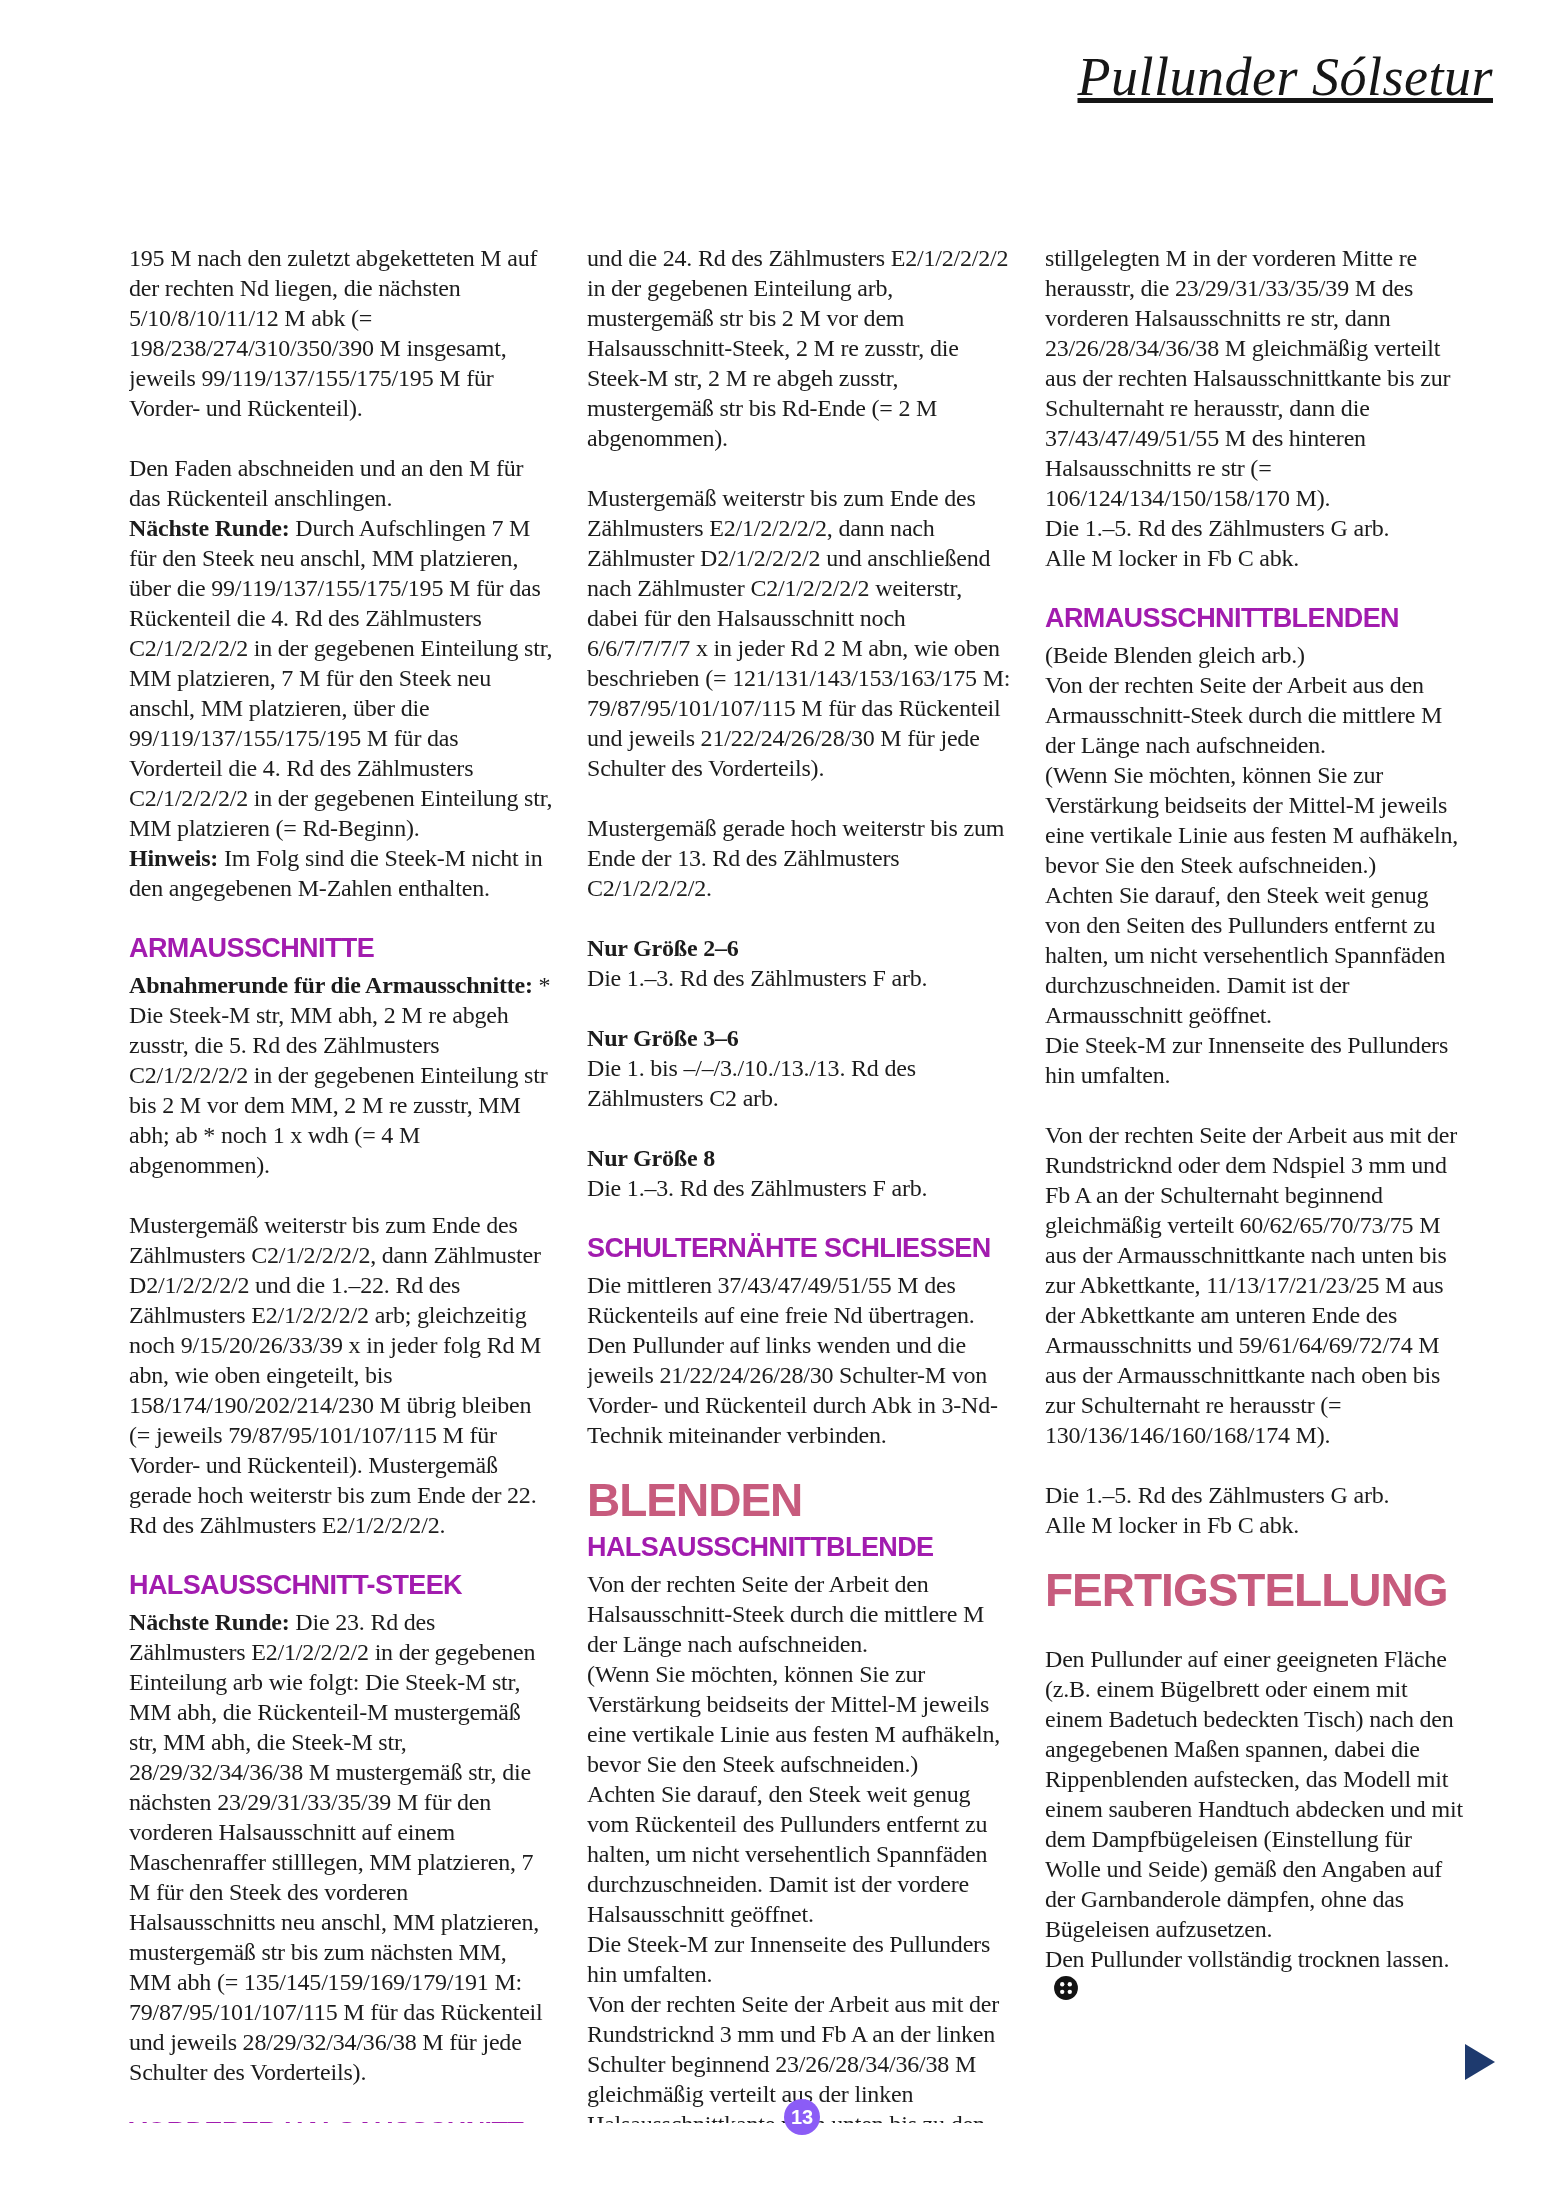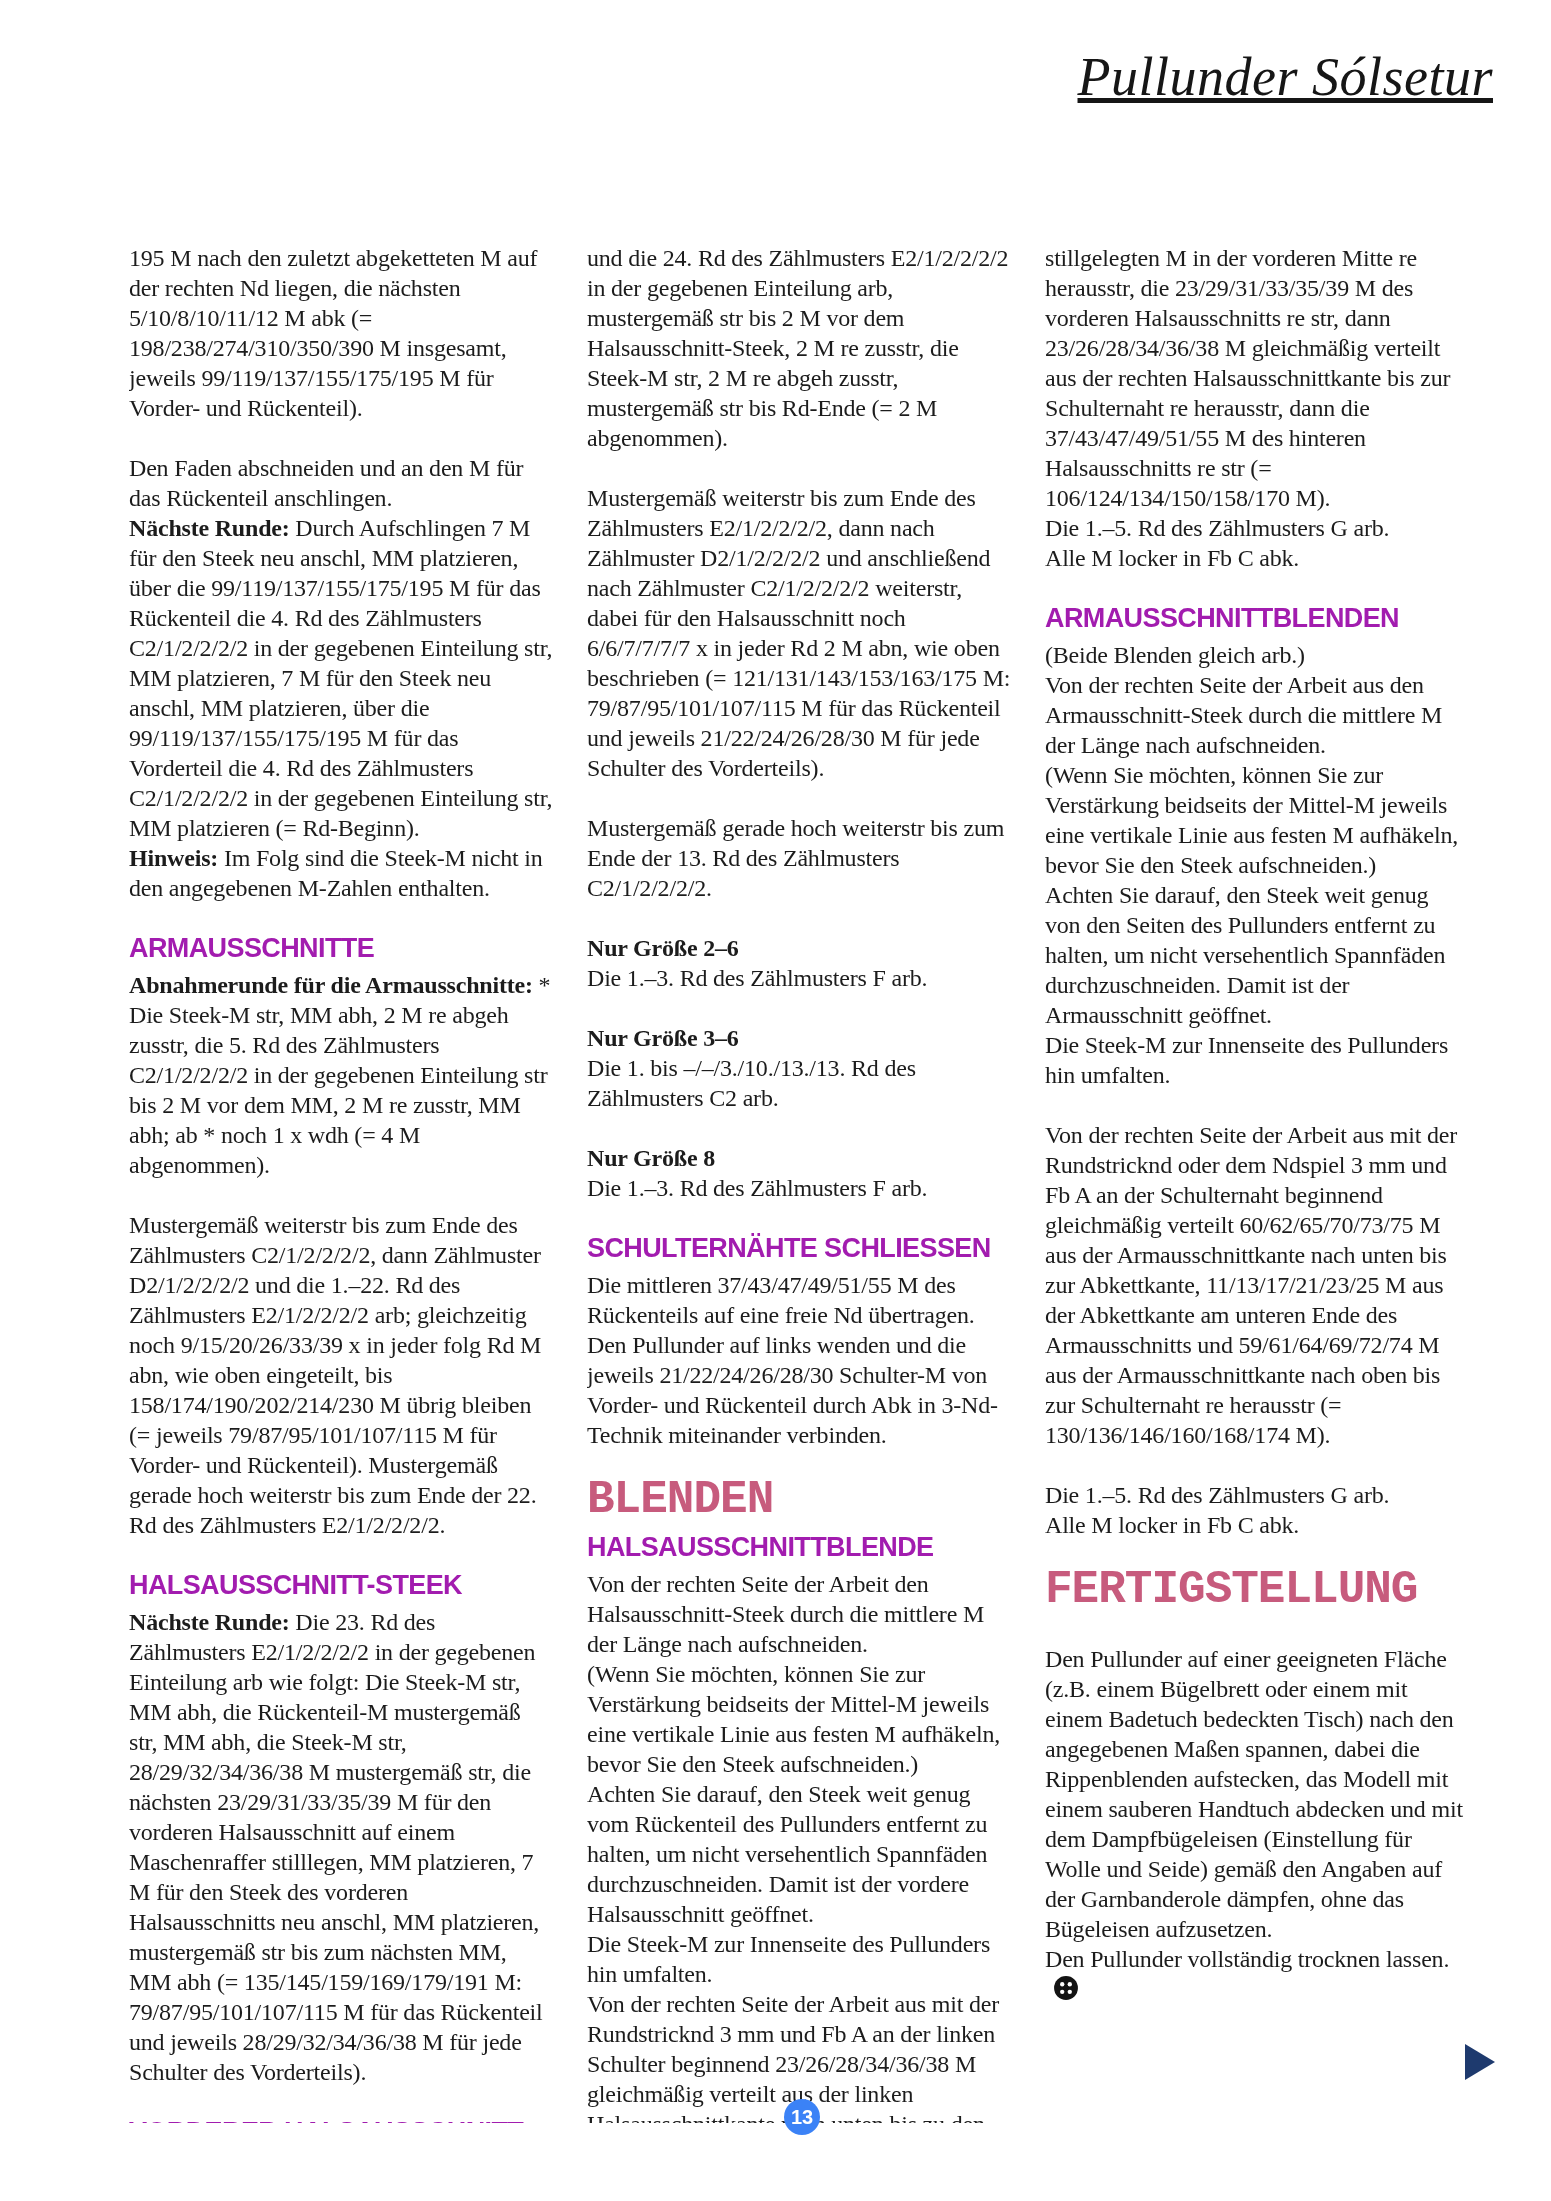--- a/index.html
+++ b/index.html
@@ -11,27 +11,27 @@
   .col{position:absolute;top:243px;width:424px;height:1880px;overflow:hidden;
        font-size:24px;line-height:30px;letter-spacing:-0.2px;
        text-align:left;overflow-wrap:break-word;hyphens:auto;-webkit-hyphens:auto;}
   #col1{left:129px;} #col2{left:587px;} #col3{left:1045px;}
   .col p{margin:0;}
   .col p.sp{margin-top:30px;}
   .h-navy{font-family:"Liberation Sans",sans-serif;font-weight:700;
           font-size:27px;line-height:31px;letter-spacing:-0.6px;
           color:#a21caf;margin:30px 0 6px 0;}
   .h-navy.tight{margin-top:6px;}
-  .h-pink{font-family:Liberation Mono, monospace;font-weight:700;
+  .h-pink{font-family:Liberation Sans, sans-serif;font-weight:700;
           font-size:46px;line-height:48px;letter-spacing:-1px;
           color:#c75b7d;margin:26px 0 8px 0;}
   strong{font-weight:700;}
   .endmark{display:inline-block;vertical-align:-4px;margin-left:8px;line-height:0;}
   .badge{position:absolute;left:784px;top:2099px;width:36px;height:36px;border-radius:50%;
-         background:#3b82f6;color:#ffffff;display:flex;align-items:center;justify-content:center;
+         background:#8b5cf6;color:#ffffff;display:flex;align-items:center;justify-content:center;
          font-family:"Liberation Sans",sans-serif;font-weight:700;font-size:20px;}
   .arrow{position:absolute;left:1465px;top:2044px;width:0;height:0;
          border-top:18px solid transparent;border-bottom:18px solid transparent;
          border-left:30px solid #1e3a6e;}
 </style>
 </head>
 <body>
 
 <div class="page">
   <h1 class="title">Pullunder Sólsetur</h1>

